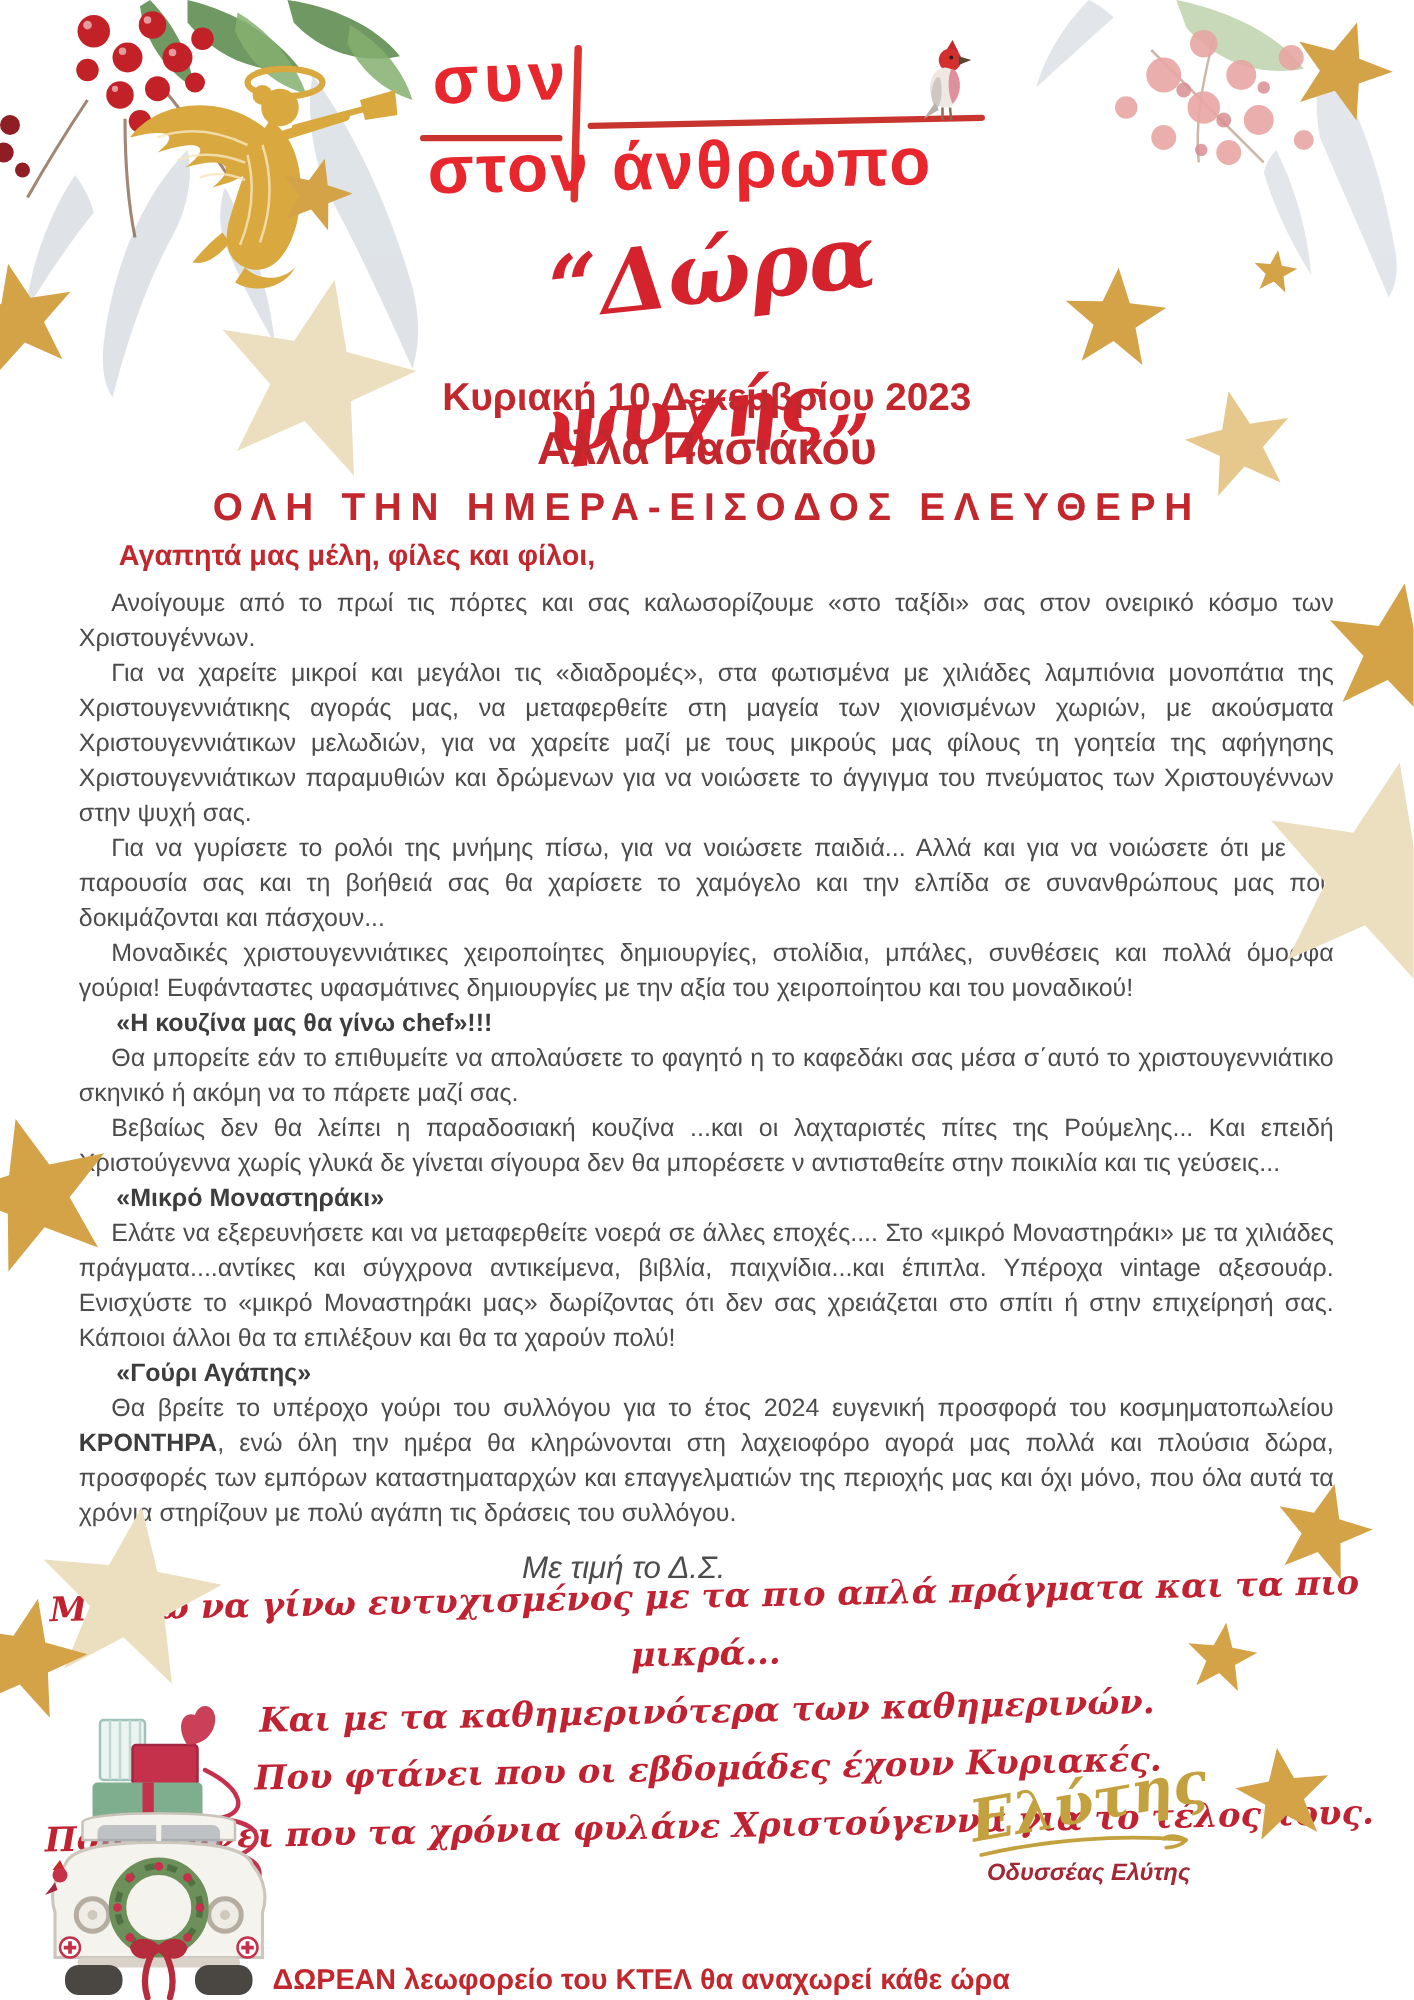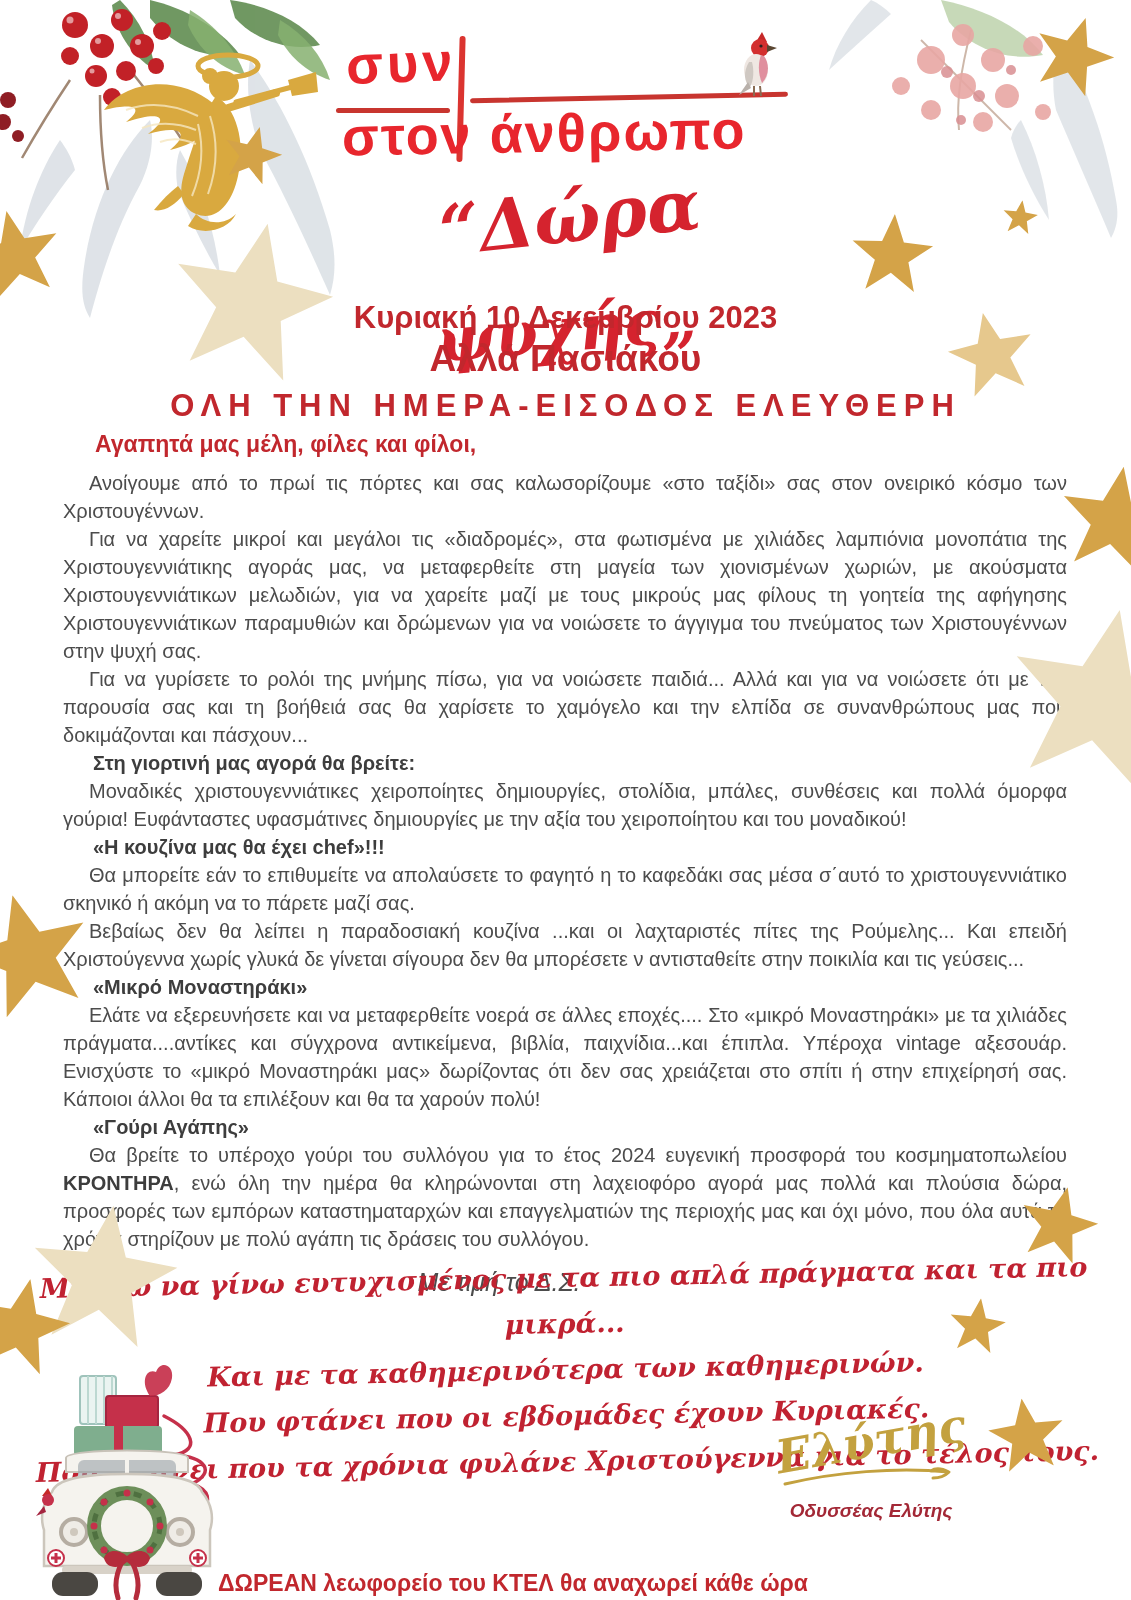--- a/index.html
+++ b/index.html
@@ -47,21 +47,21 @@
   
   .poem{position:absolute;left:0;top:1255px;width:1131px;text-align:center;color:#c02231;
         font-family:"DejaVu Serif",serif;font-style:italic;font-weight:600;
         font-size:27px;transform:rotate(-1.2deg);}
   .poem div{line-height:46px;}
   
   .signature{position:absolute;left:766px;top:1414px;width:210px;text-align:center;}
   .sig-script{display:inline-block;font-family:"DejaVu Serif",serif;font-style:italic;
               font-weight:700;font-size:46px;color:#c3a13f;transform:rotate(-10deg);}
   .sig-underline{display:block;margin:-4px auto 0 auto;}
-  .sig-name{font-size:19px;font-weight:bold;font-style:italic;color:#a32836;margin-top:12px;}
+  .sig-name{font-size:19px;font-weight:bold;font-style:italic;color:#a32836;margin-top:0;}
   
   .businfo{position:absolute;left:218px;top:1566px;color:#c1272d;font-size:23px;
            font-weight:bold;line-height:34px;}
   
   .foliage-tl{position:absolute;left:0;top:0;}
   .foliage-tr{position:absolute;left:811px;top:0;}
   .angel{position:absolute;left:78px;top:46px;}
   .car{position:absolute;left:22px;top:1360px;}
 </style>
 </head>
@@ -196,23 +196,22 @@
     <div class="venue">Αλλά Πασιάκου</div>
     <div class="subtitle">ΟΛΗ ΤΗΝ ΗΜΕΡΑ-ΕΙΣΟΔΟΣ ΕΛΕΥΘΕΡΗ</div>
   </div>
 
   <div class="greeting">Αγαπητά μας μέλη, φίλες και φίλοι,</div>
 
   <div class="letter">
     <p>Ανοίγουμε από το πρωί τις πόρτες και σας καλωσορίζουμε «στο ταξίδι» σας στον ονειρικό κόσμο των Χριστουγέννων.</p>
     <p>Για να χαρείτε μικροί και μεγάλοι τις «διαδρομές», στα φωτισμένα με χιλιάδες λαμπιόνια μονοπάτια της Χριστουγεννιάτικης αγοράς μας, να μεταφερθείτε στη μαγεία των χιονισμένων χωριών, με ακούσματα Χριστουγεννιάτικων μελωδιών, για να χαρείτε μαζί με τους μικρούς μας φίλους τη γοητεία της αφήγησης Χριστουγεννιάτικων παραμυθιών και δρώμενων για να νοιώσετε το άγγιγμα του πνεύματος των Χριστουγέννων στην ψυχή σας.</p>
     <p>Για να γυρίσετε το ρολόι της μνήμης πίσω, για να νοιώσετε παιδιά... Αλλά και για να νοιώσετε ότι με την παρουσία σας και τη βοήθειά σας θα χαρίσετε το χαμόγελο και την ελπίδα σε συνανθρώπους μας που δοκιμάζονται και πάσχουν...</p>
-    <p class="bh">Στη γιορτινή μας αγορά θα βρείτε:</p>
     <p>Μοναδικές χριστουγεννιάτικες χειροποίητες δημιουργίες, στολίδια, μπάλες, συνθέσεις και πολλά όμορφα γούρια! Ευφάνταστες υφασμάτινες δημιουργίες με την αξία του χειροποίητου και του μοναδικού!</p>
-    <p class="bh">«Η κουζίνα μας θα έχει chef»!!!</p>
+    <p class="bh">«Η κουζίνα μας θα γίνω chef»!!!</p>
     <p>Θα μπορείτε εάν το επιθυμείτε να απολαύσετε το φαγητό η το καφεδάκι σας μέσα σ΄αυτό το χριστουγεννιάτικο σκηνικό ή ακόμη να το πάρετε μαζί σας.</p>
     <p>Βεβαίως δεν θα λείπει η παραδοσιακή κουζίνα ...και οι λαχταριστές πίτες της Ρούμελης... Και επειδή Χριστούγεννα χωρίς γλυκά δε γίνεται  σίγουρα δεν θα μπορέσετε ν αντισταθείτε στην ποικιλία και τις γεύσεις...</p>
     <p class="bh">«Μικρό Μοναστηράκι»</p>
     <p>Ελάτε να εξερευνήσετε και να μεταφερθείτε νοερά σε άλλες εποχές.... Στο «μικρό Μοναστηράκι» με τα χιλιάδες πράγματα....αντίκες και σύγχρονα αντικείμενα,  βιβλία, παιχνίδια...και έπιπλα.  Υπέροχα vintage αξεσουάρ.  Ενισχύστε το «μικρό Μοναστηράκι μας» δωρίζοντας ότι δεν σας χρειάζεται στο σπίτι ή στην επιχείρησή σας.  Κάποιοι άλλοι θα τα επιλέξουν και θα τα χαρούν πολύ!</p>
     <p class="bh">«Γούρι Αγάπης»</p>
     <p><span>Θα βρείτε το υπέροχο γούρι του συλλόγου για το έτος 2024 ευγενική προσφορά του κοσμηματοπωλείου </span><span class="store">ΚΡΟΝΤΗΡΑ</span><span>,  ενώ όλη την ημέρα θα κληρώνονται στη λαχειοφόρο αγορά μας πολλά και πλούσια δώρα, προσφορές των εμπόρων καταστηματαρχών και επαγγελματιών της περιοχής μας και όχι μόνο, που όλα αυτά τα χρόνια στηρίζουν με πολύ αγάπη τις δράσεις του συλλόγου.</span></p>
     <div class="signoff">Με τιμή το Δ.Σ.</div>
   </div>
 
   <div class="poem">

